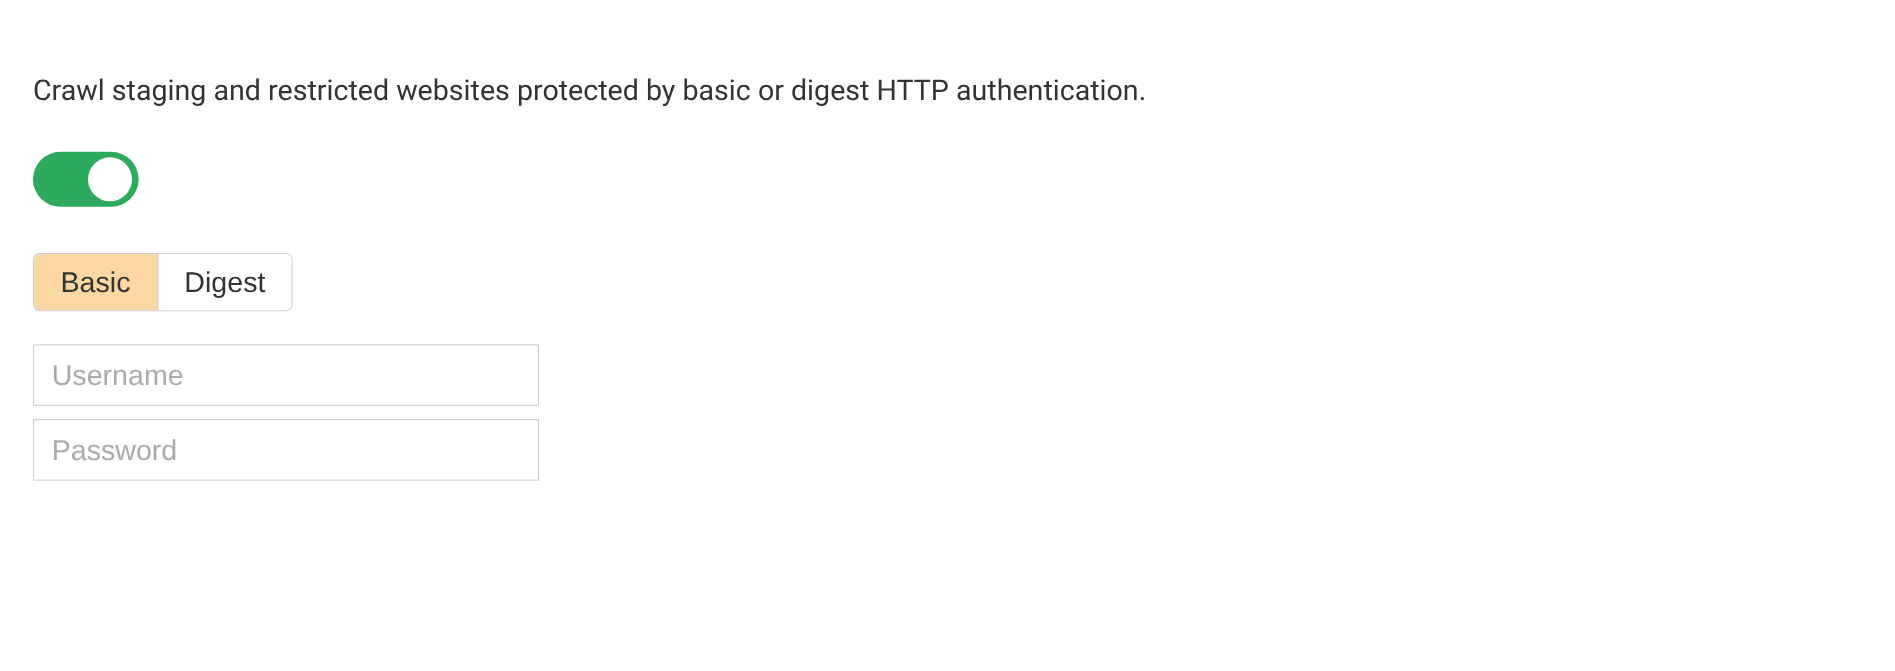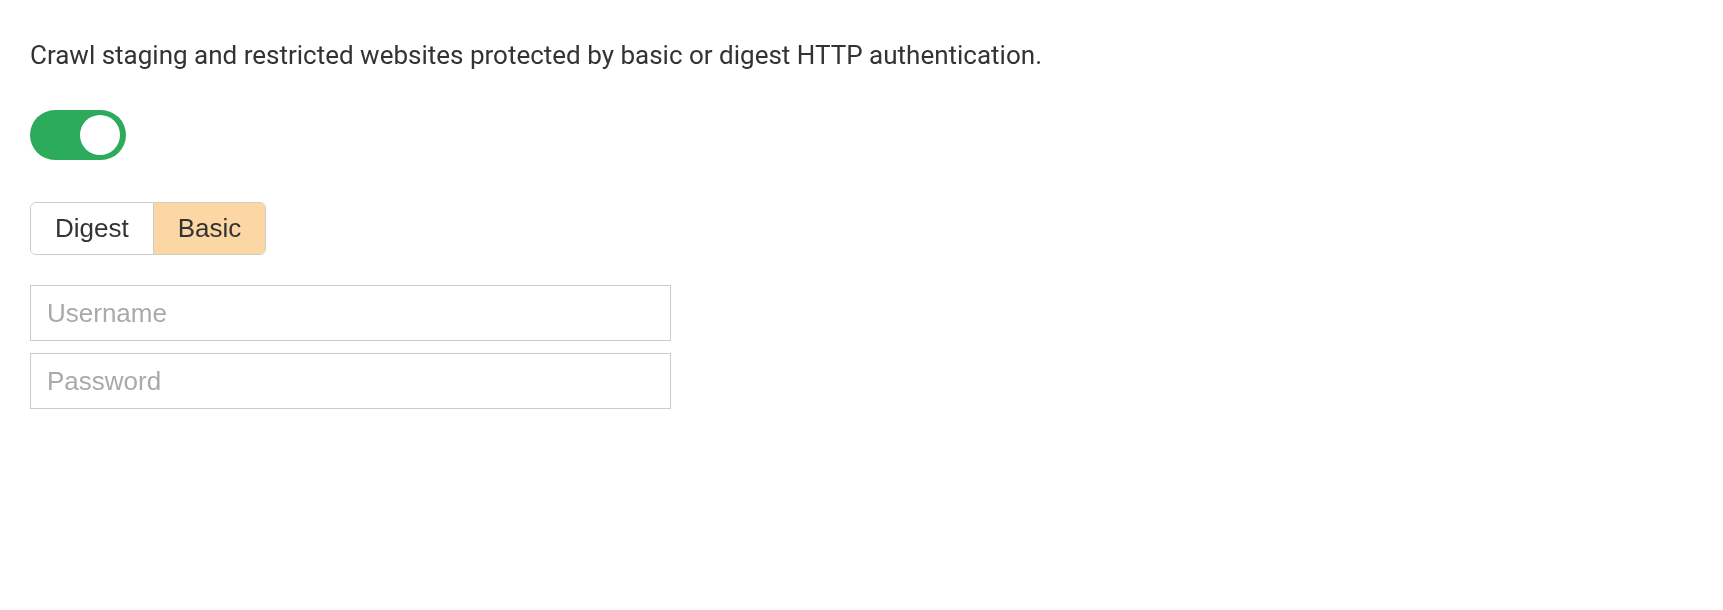--- a/index.html
+++ b/index.html
@@ -18,20 +18,21 @@
       font-size: 26px;
       font-weight: 700;
       color: #333;
       margin-bottom: 28px;
     }
     .section-description {
       font-size: 26px;
       font-weight: 400;
       color: #333;
       margin-bottom: 40px;
+      margin-top: 28px;
     }
     .form-row {
       display: flex;
       align-items: flex-start;
       margin-bottom: 0;
     }
     .form-label {
       font-size: 26px;
       font-weight: 400;
       color: #333;
@@ -84,21 +85,21 @@
     }
     .segment:last-child {
       border-right: none;
     }
     .segment.active {
       background: #fcd7a3;
     }
 
     
     .text-input {
-      width: 641px;
+      width: 460px;
       height: 56px;
       border: 1px solid #ccc;
       padding: 0 16px;
       font-size: 26px;
       color: #333;
       margin-bottom: 12px;
       outline: none;
     }
     .text-input::placeholder {
       color: #aaa;
@@ -114,22 +115,22 @@
   <p class="section-description">Crawl staging and restricted websites protected by basic or digest HTTP authentication.</p>
 
   <div class="form-row">
     <div class="form-controls">
 
       <div class="toggle">
         <div class="toggle-knob"></div>
       </div>
 
       <div class="segmented">
+        <button class="segment active">Basic</button>
         <button class="segment">Digest</button>
-        <button class="segment active">Basic</button>
       </div>
 
       <input type="text" class="text-input" placeholder="Username" style="">
       <input type="password" class="text-input" placeholder="Password" style="">
 
     </div>
   </div>
 </div>
 
 </body></html>

